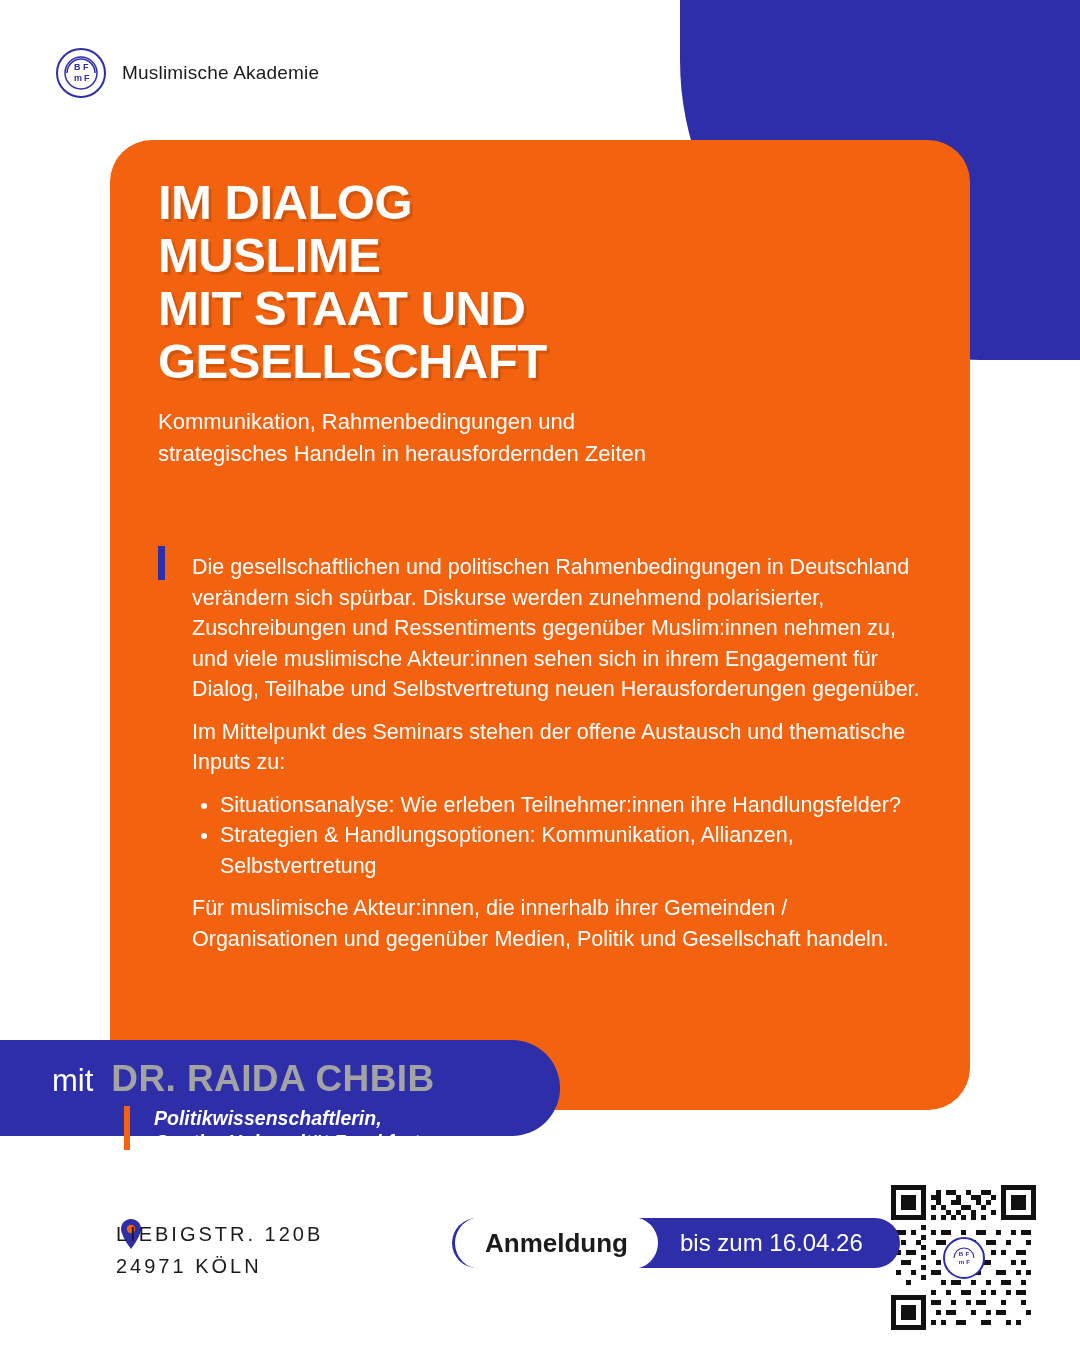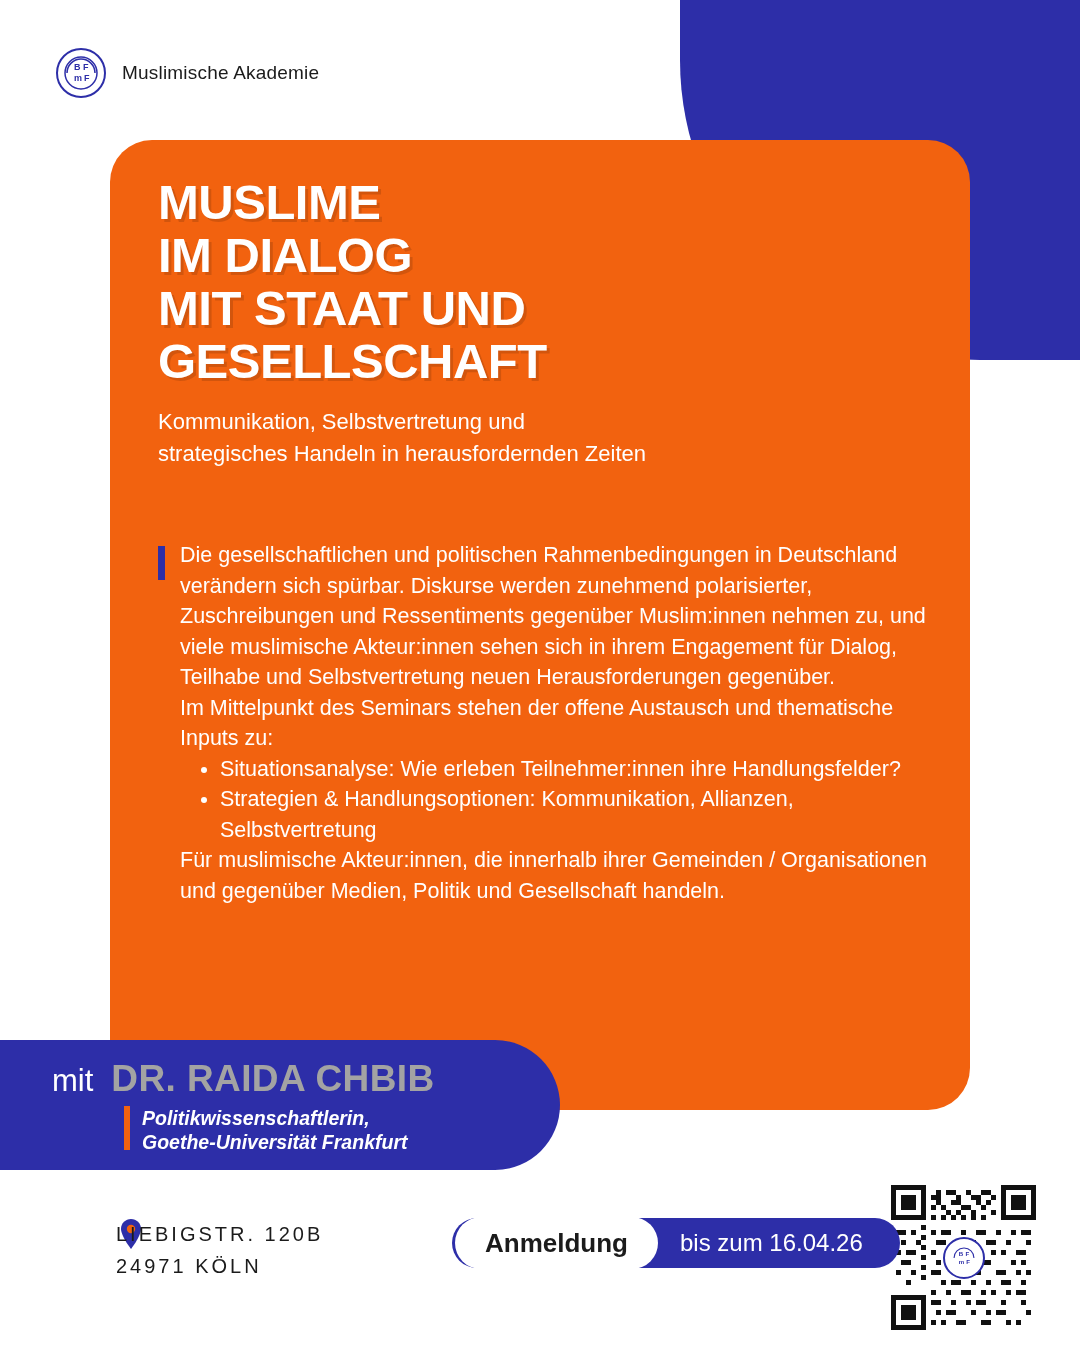--- a/index.html
+++ b/index.html
@@ -156,36 +156,36 @@
     height: 34px;
     background: #2d2ea8;
   }
   .body-text {
     margin: 0;
     padding-left: 22px;
     font-size: 21.5px;
     line-height: 1.42;
     color: #ffffff;
   }
-  .body-text p { margin: 0; }
+  .body-text p { margin: 12px; }
   .body-list {
     margin: 0;
     padding-left: 62px;
     font-size: 21.5px;
     line-height: 1.42;
   }
   .body-list li { margin: 0; }
 
   
   .speaker-bar {
     position: absolute;
     left: 0;
     top: 1040px;
     width: 560px;
-    height: 130px;
+    height: 96px;
     background: #2d2ea8;
     border-top-right-radius: 70px;
     border-bottom-right-radius: 70px;
     z-index: 5;
   }
   .speaker-row {
     position: absolute;
     left: 52px;
     top: 18px;
     display: flex;
@@ -201,21 +201,21 @@
     font-size: 37px;
     font-weight: 700;
     color: #a3a3a3;
     letter-spacing: .4px;
   }
   .speaker-role-wrap {
     position: absolute;
     left: 124px;
     top: 66px;
     display: flex;
-    gap: 12px;
+    gap: 24px;
   }
   .speaker-role-bar {
     width: 6px;
     height: 44px;
     background: #f2620f;
     flex: none;
   }
   .speaker-role {
     font-size: 19.5px;
     font-style: italic;
@@ -312,27 +312,27 @@
       <text x="20" y="25" font-family="Liberation Sans, sans-serif" font-size="9" font-weight="700" fill="#2d2ea8">F</text>
     </svg>
   </div>
   <div class="brand-name">Muslimische Akademie</div>
 </div>
 
 <div class="card">
 
   <div class="title-block">
     <h1 class="title">
+      <span class="line">IM DIALOG</span>
       <span class="line">MUSLIME</span>
-      <span class="line">IM DIALOG</span>
       <span class="line">MIT STAAT UND</span>
       <span class="line">GESELLSCHAFT</span>
     </h1>
     <div class="subtitle">
-      <span class="line">Kommunikation, Selbstvertretung und</span>
+      <span class="line">Kommunikation, Rahmenbedingungen und</span>
       <span class="line">strategisches Handeln in herausfordernden Zeiten</span>
     </div>
   </div>
 
 
   <div class="body-wrap">
     <div class="quote-bar"></div>
     <div class="body-text">
       <p>Die gesellschaftlichen und politischen Rahmenbedingungen in Deutschland verändern sich spürbar. Diskurse werden zunehmend polarisierter, Zuschreibungen und Ressentiments gegenüber Muslim:innen nehmen zu, und viele muslimische Akteur:innen sehen sich in ihrem Engagement für Dialog, Teilhabe und Selbstvertretung neuen Herausforderungen gegenüber.</p>
       <p>Im Mittelpunkt des Seminars stehen der offene Austausch und thematische Inputs zu:</p>

